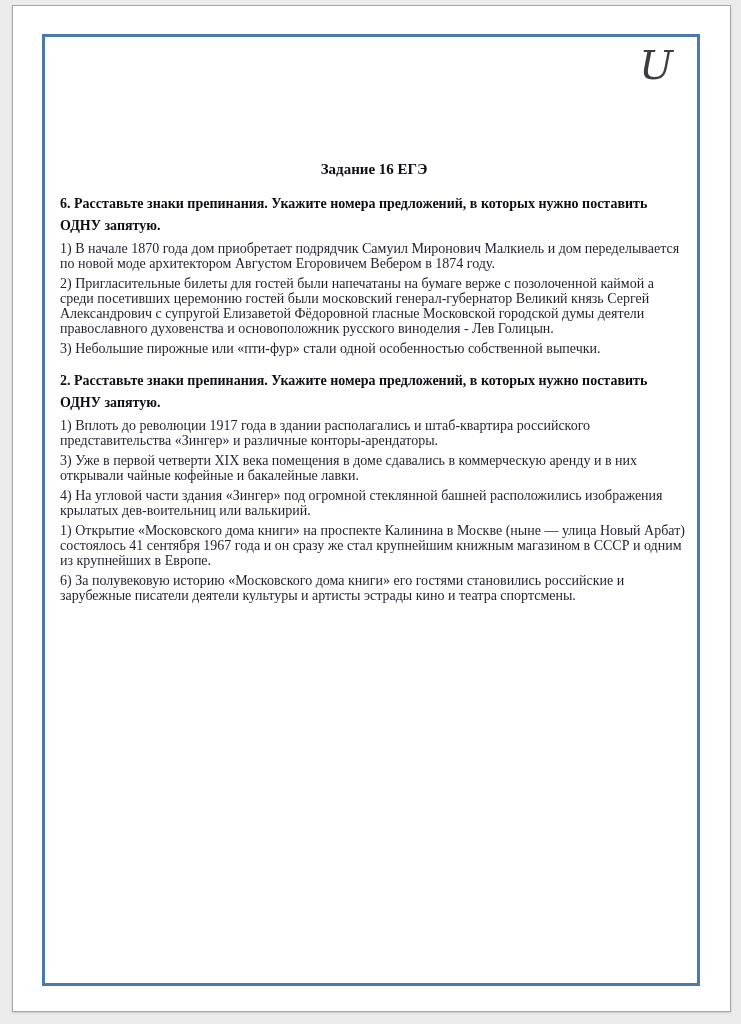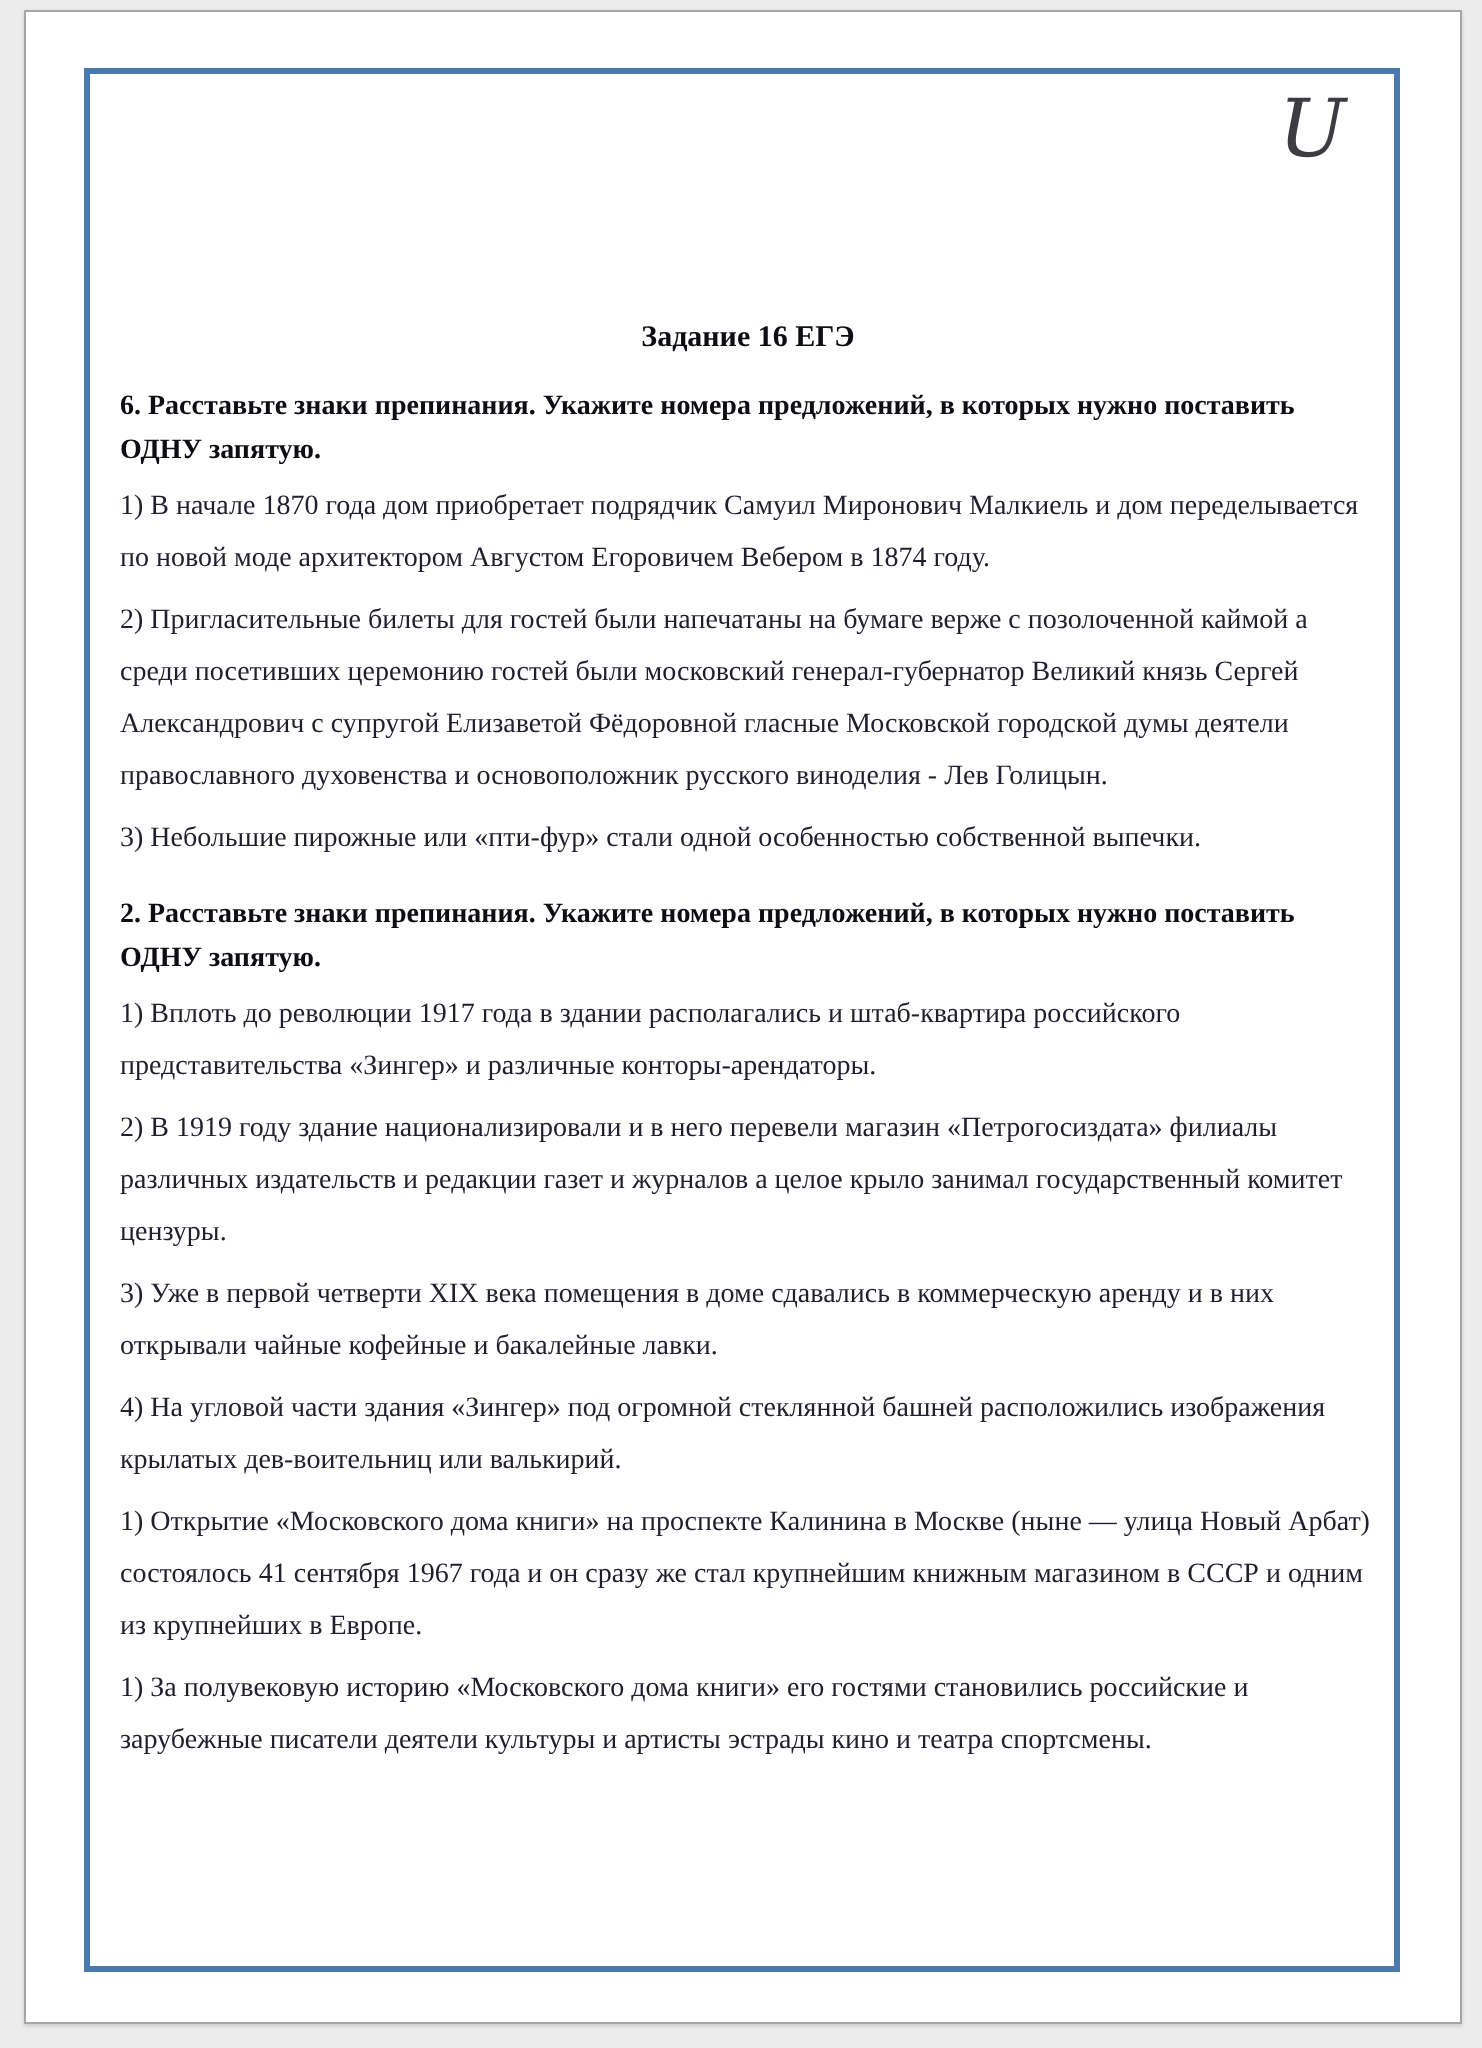--- a/index.html
+++ b/index.html
@@ -58,43 +58,42 @@
     margin-top: 14px;
     font-size: 14px;
     font-weight: bold;
     color: #0d0d14;
     line-height: 21.5px;
   }
   .sentence {
     margin-top: 5px;
     font-size: 14px;
     color: #1f1f2e;
-    line-height: 26px;
+    line-height: 15px;
   }
 </style>
 </head>
 <body>
 
 <div class="stage">
   <div class="page">
     <div class="blue-frame">
 
       <div class="monogram">U</div>
 
       <h1 class="title">Задание 16 ЕГЭ</h1>
 
       <p class="task-header">6. Расставьте знаки препинания. Укажите номера предложений, в которых нужно поставить ОДНУ запятую.</p>
       <p class="sentence">1) В начале 1870 года дом приобретает подрядчик Самуил Миронович Малкиель и дом переделывается по новой моде архитектором Августом Егоровичем Вебером в 1874 году.</p>
       <p class="sentence">2) Пригласительные билеты для гостей были напечатаны на бумаге верже с позолоченной каймой а среди посетивших церемонию гостей были московский генерал-губернатор Великий князь Сергей Александрович с супругой Елизаветой Фёдоровной гласные Московской городской думы деятели православного духовенства и основоположник русского виноделия - Лев Голицын.</p>
       <p class="sentence">3) Небольшие пирожные или «пти-фур» стали одной особенностью собственной выпечки.</p>
 
       <p class="task-header">2. Расставьте знаки препинания. Укажите номера предложений, в которых нужно поставить ОДНУ запятую.</p>
       <p class="sentence">1) Вплоть до революции 1917 года в здании располагались и штаб-квартира российского представительства «Зингер» и различные конторы-арендаторы.</p>
-      <p class="sentence">2) В 1919 году здание национализировали и в него перевели магазин «Петрогосиздата» филиалы различных издательств и редакции газет и журналов а целое крыло занимал государственный комитет цензуры.</p>
       <p class="sentence">3) Уже в первой четверти XIX века помещения в доме сдавались в коммерческую аренду и в них открывали чайные кофейные и бакалейные лавки.</p>
       <p class="sentence">4) На угловой части здания «Зингер» под огромной стеклянной башней расположились изображения крылатых дев-воительниц или валькирий.</p>
 
       <p class="sentence">1) Открытие «Московского дома книги» на проспекте Калинина в Москве (ныне — улица Новый Арбат) состоялось 41 сентября 1967 года и он сразу же стал крупнейшим книжным магазином в СССР и одним из крупнейших в Европе.</p>
-      <p class="sentence">1) За полувековую историю «Московского дома книги» его гостями становились российские и зарубежные писатели деятели культуры и артисты эстрады кино и театра спортсмены.</p>
+      <p class="sentence">6) За полувековую историю «Московского дома книги» его гостями становились российские и зарубежные писатели деятели культуры и артисты эстрады кино и театра спортсмены.</p>
 
     </div>
   </div>
 </div>
 
 </body></html>

